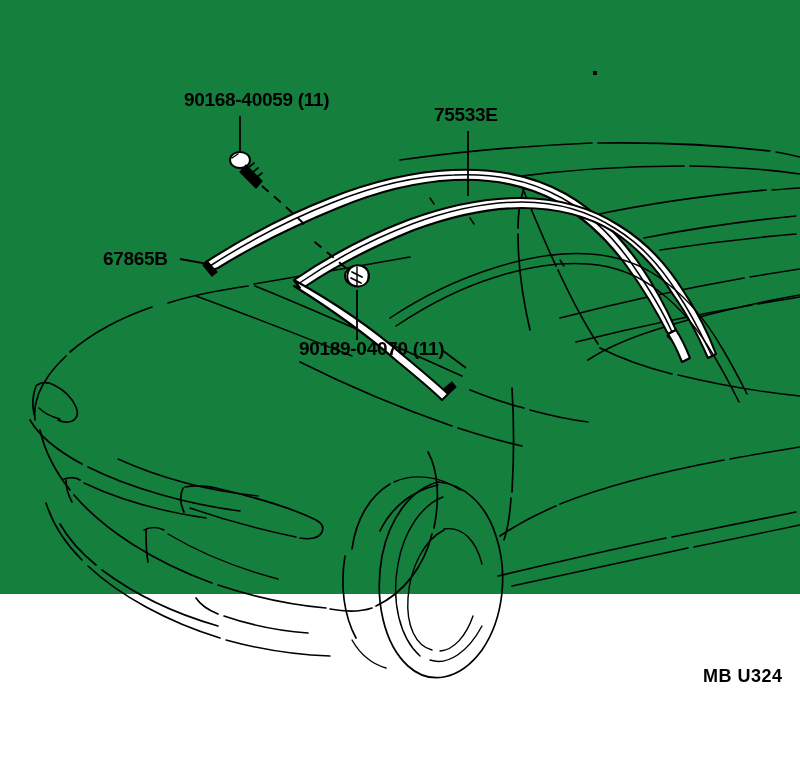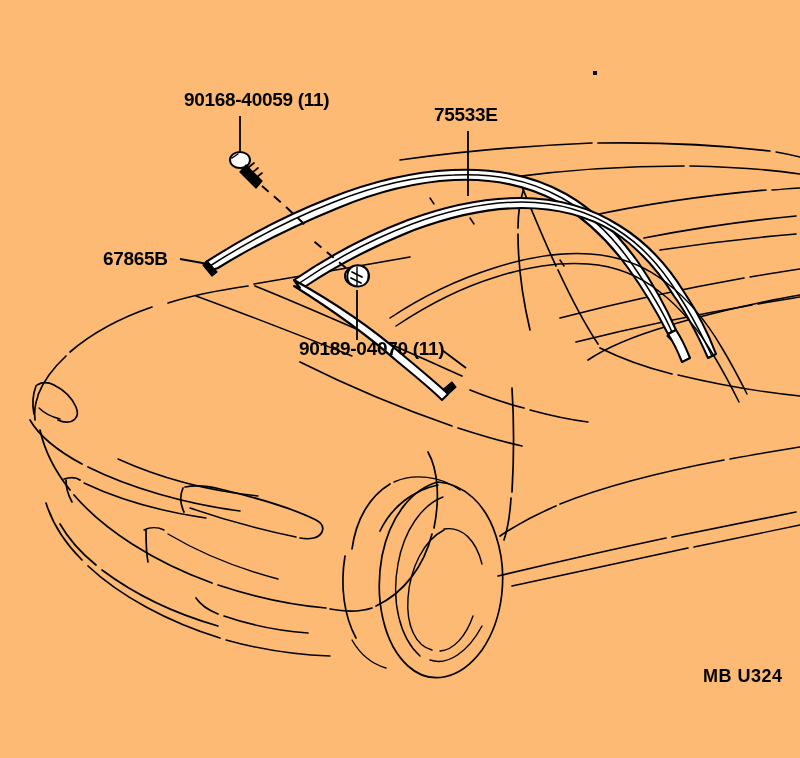--- a/index.html
+++ b/index.html
@@ -13,22 +13,22 @@
     height: 758px;
     position: relative;
     overflow: hidden;
     font-family: "Liberation Sans", sans-serif;
   }
   #diagram-root {
     position: absolute;
     left: 0;
     top: 0;
     width: 800px;
-    height: 758px;
-    background: #fdba74;
+    height: 594px;
+    background: #15803d;
   }
   #parts-svg {
     position: absolute;
     left: 0;
     top: 0;
     width: 800px;
     height: 758px;
     display: block;
   }
   .label-text {

